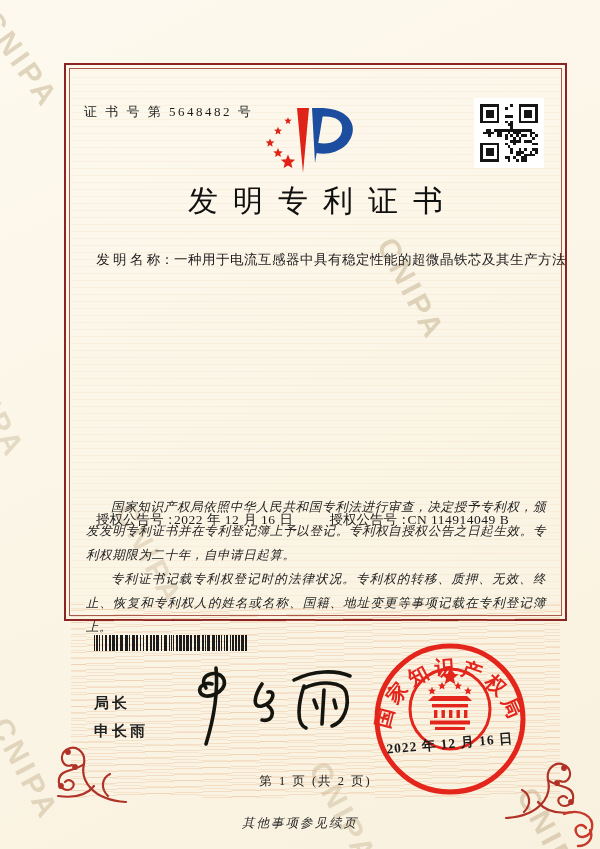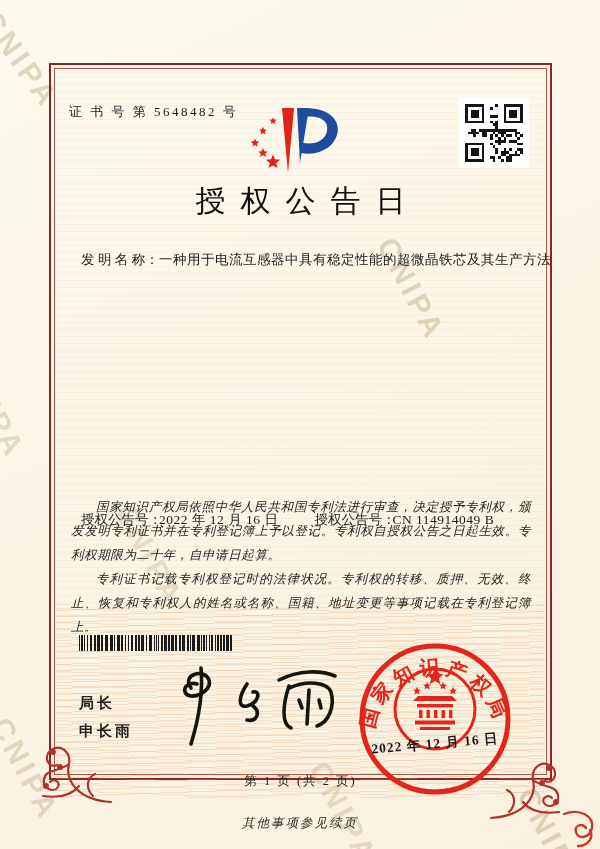--- a/index.html
+++ b/index.html
@@ -22,21 +22,21 @@
   .wm1{left:2px;  top:4px;   transform:rotate(55deg);}
   .wm2{left:400px;top:232px; transform:rotate(62deg);}
   .wm3{left:-20px;top:350px; transform:rotate(62deg); color:rgba(176,152,110,0.30);}
   .wm4{left:138px;top:498px; transform:rotate(62deg); color:rgba(176,152,110,0.28);}
   .wm5{left:14px; top:712px; transform:rotate(62deg); color:rgba(176,152,110,0.34);}
   .wm6{left:332px;top:756px; transform:rotate(62deg); color:rgba(176,152,110,0.30);}
   .wm7{left:540px;top:782px; transform:rotate(62deg);}
 
   
   .frame {
-    position:absolute; left:49px; top:63px; width:503px; height:717px;
+    position:absolute; left:64px; top:63px; width:503px; height:558px;
     border:2.5px solid #8c2422; z-index:1;
   }
   .frame-liner { position:absolute; inset:3px; border:1px solid #aa584a; pointer-events:none; }
   .pattern-full {
     position:absolute; inset:5px;
     background:repeating-linear-gradient(180deg, rgba(228,172,122,0.10) 0 1px, transparent 1px 7px);
   }
   .pattern-band {
     position:absolute; left:5px; right:5px; top:539px; height:194px;
     background:
@@ -51,21 +51,21 @@
 
   .logo { position:absolute; left:188px; top:36px; width:115px; height:78px; }
 
   .title {
     position:absolute; left:0; top:116px; width:100%; text-align:center;
     font-size:30px; color:#101010; letter-spacing:15px; text-indent:15px;
     font-weight:500; white-space:nowrap;
   }
 
   .row { position:absolute; left:30px; font-size:13.5px; color:#1b1b1b; white-space:nowrap; }
-  .row .lbl { display:inline-block; width:78px; }
+  .row .lbl { display:inline-block; width:78px;text-align:center; }
   .row .val { letter-spacing:0.5px; }
   .row .pair2 { margin-left:36px; width:78px;margin-top:48px; }
 
   .paras { position:absolute; left:20px; top:430px; width:460px; }
   .paras p {
     font-size:12.5px; line-height:24px; color:#222;
     font-style:italic; text-indent:2em; letter-spacing:0.6px; text-align:justify;
   }
 
   .barcode { position:absolute; left:28px; top:570px; width:158px; height:16px; }
@@ -230,21 +230,21 @@
       <path d="M66,7 C98,7 106,28 93,43 C84,52 72,54 62,52 L64,42 C76,44 86,40 88,30 C90,19 80,14 65,16 Z" fill="#1c4d9e"></path>
       <g id="logo-stars">
           <path d="M34.00,16.20L35.01,18.62L37.61,18.83L35.63,20.53L36.23,23.07L34.00,21.71L31.77,23.07L32.37,20.53L30.39,18.83L32.99,18.62Z" fill="#e02318"></path>
           <path d="M24.00,25.80L25.11,28.47L27.99,28.70L25.80,30.58L26.47,33.40L24.00,31.89L21.53,33.40L22.20,30.58L20.01,28.70L22.89,28.47Z" fill="#e02318"></path>
           <path d="M16.00,37.50L17.19,40.36L20.28,40.61L17.93,42.63L18.65,45.64L16.00,44.02L13.35,45.64L14.07,42.63L11.72,40.61L14.81,40.36Z" fill="#e02318"></path>
           <path d="M24.00,47.00L25.32,50.18L28.76,50.45L26.14,52.70L26.94,56.05L24.00,54.25L21.06,56.05L21.86,52.70L19.24,50.45L22.68,50.18Z" fill="#e02318"></path>
           <path d="M34.00,53.50L35.98,58.27L41.13,58.68L37.21,62.04L38.41,67.07L34.00,64.38L29.59,67.07L30.79,62.04L26.87,58.68L32.02,58.27Z" fill="#e02318"></path>
         </g>
     </svg>
 
-    <div class="title">授权公告日</div>
+    <div class="title">发明专利证书</div>
 
     <div class="row" style="top:186px">
       <span class="lbl">发 明 名 称：</span><span class="val">一种用于电流互感器中具有稳定性能的超微晶铁芯及其生产方法</span>
     </div>
     <div class="row" style="top:398px">
       <span class="lbl">授权公告号：</span><span class="val">2022 年 12 月 16 日</span><span class="lbl pair2">授权公告号：</span><span class="val">CN 114914049 B</span>
     </div>
 
     <div class="paras">
       <p>国家知识产权局依照中华人民共和国专利法进行审查，决定授予专利权，颁发发明专利证书并在专利登记簿上予以登记。专利权自授权公告之日起生效。专利权期限为二十年，自申请日起算。</p>

